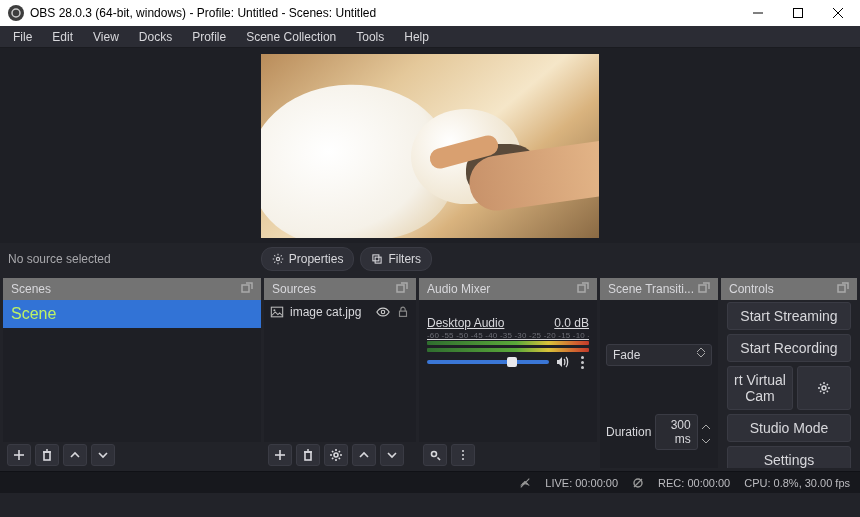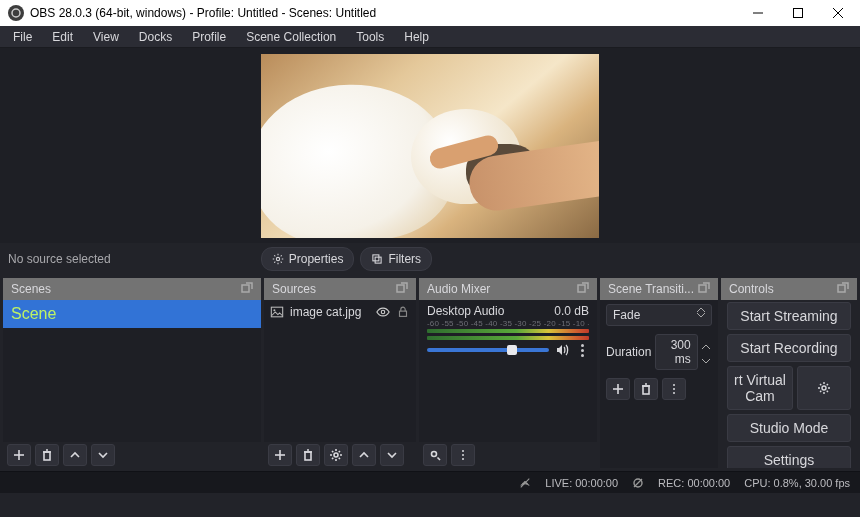--- a/index.html
+++ b/index.html
@@ -29,29 +29,29 @@
 .dock-header { height: 22px; background: #737373; display: flex; align-items: center; padding: 0 8px; color: #d8d8dc; font-size: 12px; }
 .dock-header .pop { margin-left: auto; }
 .dock-body { flex: 1; background: #1e1f25; display: flex; flex-direction: column; overflow:hidden;}
 .dock-footer { height: 26px; background: #222329; display: flex; align-items: center; gap: 4px; padding: 0 4px; }
 .icon-btn { width: 24px; height: 22px; background: #2f3038; border: 1px solid #3a3b44; border-radius: 3px; display: flex; align-items: center; justify-content: center; }
 .icon-btn svg { width: 12px; height: 12px; fill: none; stroke: #d8d8dc; stroke-width: 1.6; }
 .scene-item { background: #3273d6; color: #bef264; padding: 5px 8px; font-size: 16px; }
 .source-item { display: flex; align-items: center; gap: 6px; padding: 5px 6px; font-size: 12px; }
 .source-item .name{flex:1;}
 .source-item svg{width:14px;height:14px;}
-.mixer-track { padding: 4px 8px; }
+.mixer-track { padding: 16px 8px; text-decoration: underline; }
 .mixer-head { display: flex; font-size: 12px; }
 .mixer-head .db { margin-left: auto; }
 .meter-scale { font-size: 8px; color: #6d6e76; letter-spacing: .2px; white-space: nowrap; overflow:hidden; margin-top:1px;}
 .meter-bar { height: 4px; background: linear-gradient(90deg,#2f6d2f 0%,#5aa83a 55%,#d9c23a 75%,#d06030 92%,#c03a2a 100%); margin: 1px 0 3px; border-radius:1px;}
 .vol-row { display: flex; align-items: center; gap: 6px; }
 .vol-slider { flex: 1; height: 4px; background: #3a76d6; border-radius: 2px; position: relative; }
 .vol-thumb { position: absolute; right: 32px; top: -3px; width: 10px; height: 10px; background: #e8e8ec; border-radius: 2px; }
-.trans-row { display: flex; align-items: center; gap: 4px; padding: 4px 6px; font-size: 12px; }
+.trans-row { display: flex; align-items: center; gap: 4px; padding: 4px 6px; font-size: 12px; margin-top: 40px; }
 .trans-select { flex: 1; background: #2a2b32; border: 1px solid #3a3b44; border-radius: 3px; padding: 3px 6px; display:flex; }
 .trans-select .chev{margin-left:auto;display:flex;flex-direction:column;gap:1px;}
 .trans-input { width: 58px; background: #2a2b32; border: 1px solid #3a3b44; border-radius: 3px; padding: 3px 6px; text-align:right;}
 .ctrl-btn { background: #2f3038; border: 1px solid #3a3b44; border-radius: 3px; padding: 5px 6px; font-size: 14px; text-align: center; margin: 2px 6px; }
 .ctrl-row{display:flex;gap:4px;margin:2px 6px;}
 .ctrl-row .ctrl-btn{flex:1;margin:0;}
 .gear-btn{width:26px;padding:5px 0;display:flex;align-items:center;justify-content:center;}
 .statusbar { height: 22px; background: #17181d; display: flex; align-items: center; gap: 14px; padding: 0 10px; font-size: 11px; color: #bcbcc0; justify-content:flex-end; border-top:1px solid #101116;}
 .statusbar svg{width:12px;height:12px;}
 .pop svg{width:12px;height:12px;fill:none;stroke:#aaa;stroke-width:1.5;}

